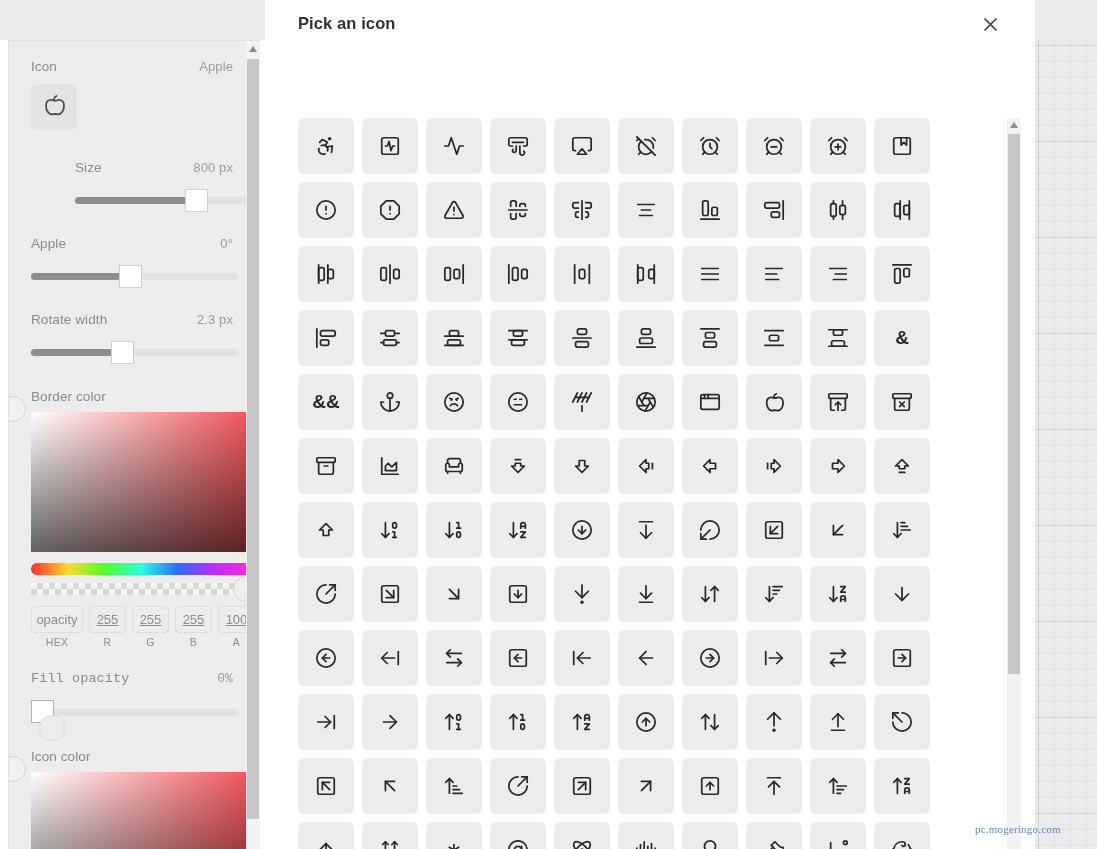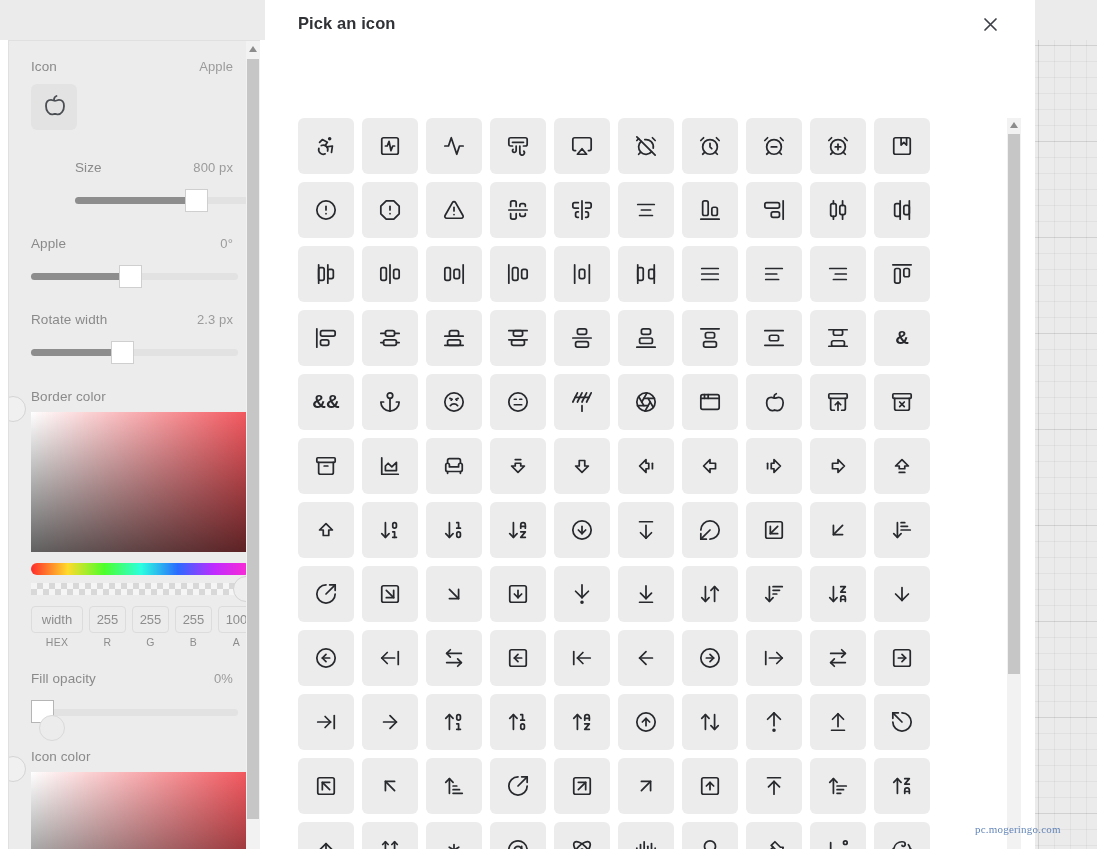--- a/index.html
+++ b/index.html
@@ -115,21 +115,21 @@
     border-radius: 50%; border: 1px solid #d4d4d4; background: #eeeeee;
   }
   .rgba-row { margin-top: 11px; display: flex; gap: 6px; }
   .rgba-cell { text-align: center; }
   .rgba-field {
     border: 1px solid #dcdcdc; border-radius: 4px; background: #ececec;
     height: 27px; display: flex; align-items: center; justify-content: center;
     font-size: 13px; color: #8d8d8d;
   }
   .rgba-cell.hex .rgba-field { width: 52px; }
-  .rgba-cell.n .rgba-field { width: 37px; }
+  .rgba-cell.n .rgba-field { width: 37px; text-decoration: underline; }
   .rgba-label { font-size: 10.5px; color: #8d8d8d; margin-top: 3px; letter-spacing: .3px; }
 
   .opacity-slider { margin-top: 13px; position: relative; height: 26px; }
   .opacity-track {
     position: absolute; left: 0; top: 10px; width: 207px; height: 7px;
     border-radius: 4px; background: #e2e2e2;
   }
   .opacity-knob {
     position: absolute; left: 0; top: 1px; width: 23px; height: 23px;
     background: #ffffff; border: 1px solid #b5b5b5;
@@ -270,21 +270,21 @@
         </div>
         <div class="sv-box">
           <div class="sv-handle"></div>
         </div>
         <div class="hue-bar"></div>
         <div class="alpha-bar">
           <div class="alpha-handle"></div>
         </div>
         <div class="rgba-row">
           <div class="rgba-cell hex">
-            <div class="rgba-field">width</div>
+            <div class="rgba-field">opacity</div>
             <div class="rgba-label">HEX</div>
           </div>
           <div class="rgba-cell n">
             <div class="rgba-field">255</div>
             <div class="rgba-label">R</div>
           </div>
           <div class="rgba-cell n">
             <div class="rgba-field">255</div>
             <div class="rgba-label">G</div>
           </div>
@@ -292,21 +292,21 @@
             <div class="rgba-field">255</div>
             <div class="rgba-label">B</div>
           </div>
           <div class="rgba-cell n">
             <div class="rgba-field">100</div>
             <div class="rgba-label">A</div>
           </div>
         </div>
       </div>
 
-      <div class="sec" style="padding-top:23px;">
+      <div class="sec" style="padding-top:23px;font-family:Liberation Mono, monospace;">
         <div class="row-head">
           <span>Fill opacity</span>
           <span class="val">0%</span>
         </div>
         <div class="opacity-slider">
           <div class="opacity-track"></div>
           <div class="opacity-knob"></div>
           <div class="opacity-circle"></div>
         </div>
       </div>

